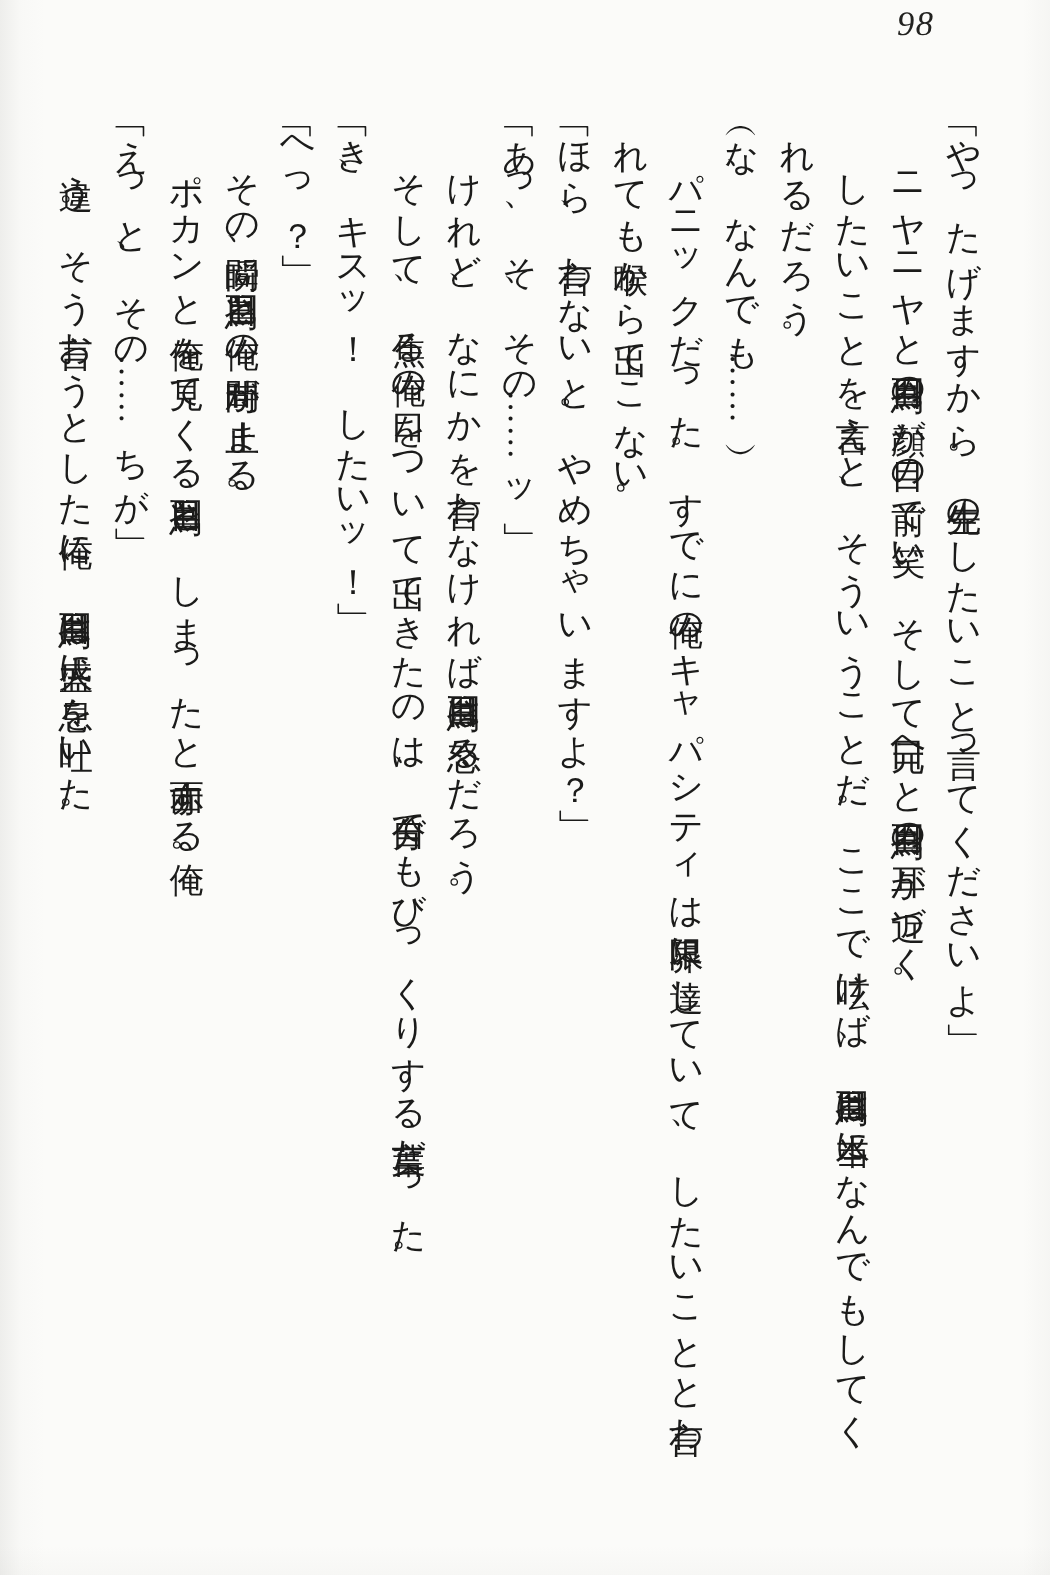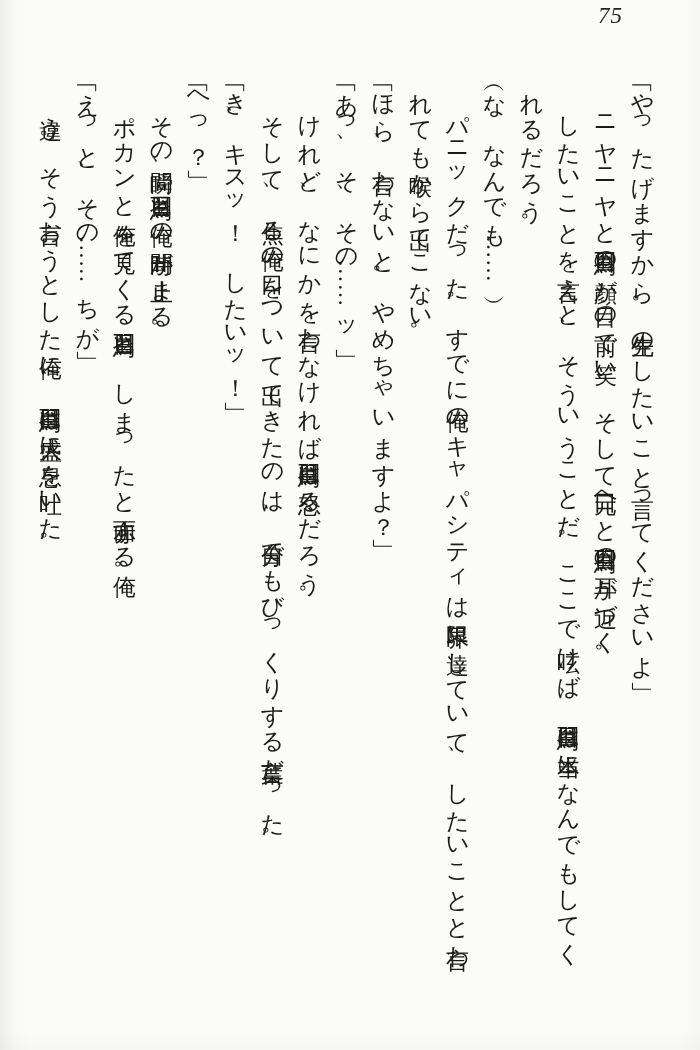--- a/index.html
+++ b/index.html
@@ -53,21 +53,21 @@
   }
   .text-block p.indent {
     text-indent: 1em;
   }
 </style>
 </head>
 <body>
 
 <div class="page">
 
-  <div class="page-number">75</div>
+  <div class="page-number">98</div>
 
   <div class="text-block">
     <p>「やったげますから。先生のしたいこと言ってくださいよ」</p>
     <p class="indent">ニヤニヤと羽目鳥の顔が目の前で笑い、そして口元へと羽目鳥の耳が近づく。</p>
     <p class="indent">したいことを言えと、そういうことだ。ここで呟けば、羽目鳥は本当になんでもしてくれるだろう。</p>
     <p>（な、なんでも……）</p>
     <p class="indent">パニックだった。すでに俺のキャパシティは限界に達していて、したいことと言われても喉から出てこない。</p>
     <p>「ほら、言わないと。やめちゃいますよ？」</p>
     <p>「あっ、そ、その……ッ」</p>
     <p class="indent">けれど、なにかを言わなければ羽目鳥は怒るだろう。</p>

